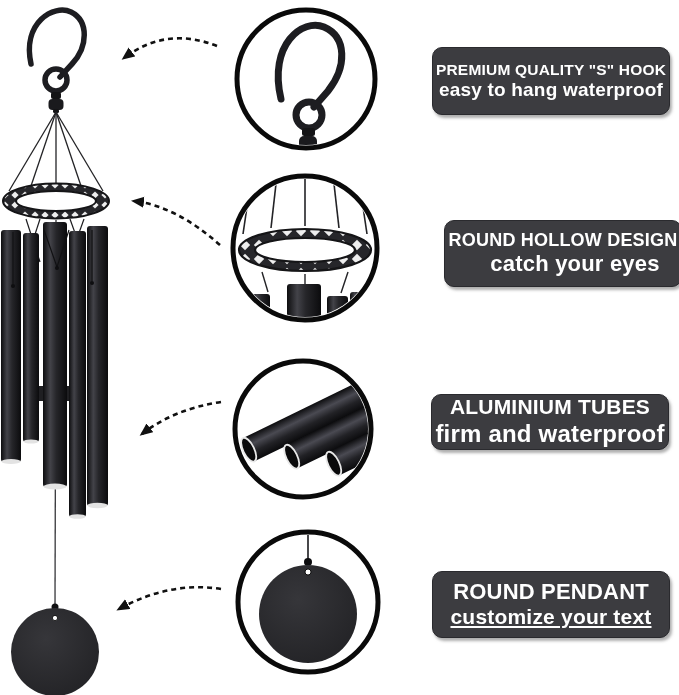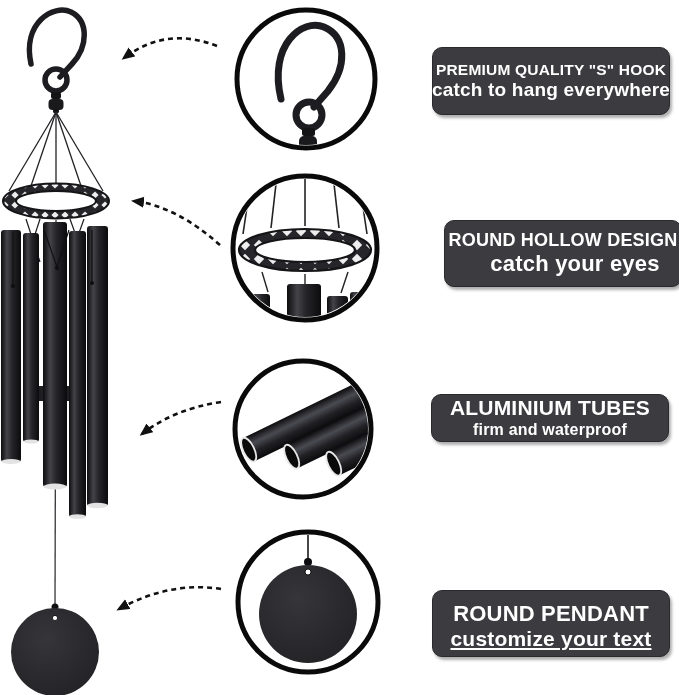--- a/index.html
+++ b/index.html
@@ -11,22 +11,22 @@
     background:#3c3c40;border:1px solid #2a2a2e;border-radius:10px;
     box-shadow:2px 3px 3px rgba(110,110,110,.55);
     color:#ffffff;display:flex;flex-direction:column;align-items:center;
     justify-content:center;text-align:center;font-weight:bold;line-height:1.18;
     padding:4px 6px;
   }
   .feature-label .t1{white-space:nowrap;letter-spacing:.2px;}
   .feature-label .t2{white-space:nowrap;letter-spacing:.2px;}
   #fl1{left:432px;top:47px;height:68px;}  #fl1 .t1{font-size:15.5px;} #fl1 .t2{font-size:19px;}
   #fl2{left:444px;top:220px;height:67px;} #fl2 .t1{font-size:18px;}   #fl2 .t2{font-size:22px;margin-left:24px;}
-  #fl3{left:431px;top:394px;height:48px;} #fl3 .t1{font-size:21px;}   #fl3 .t2{font-size:16px;}
-  #fl4{left:432px;top:590px;height:67px;justify-content:flex-end;} #fl4 .t1{font-size:22px;}   #fl4 .t2{font-size:21px;text-decoration:underline;}
+  #fl3{left:431px;top:394px;height:56px;} #fl3 .t1{font-size:21px;}   #fl3 .t2{font-size:24px;}
+  #fl4{left:432px;top:571px;height:67px;} #fl4 .t1{font-size:22px;}   #fl4 .t2{font-size:21px;text-decoration:underline;}
 </style>
 </head>
 <body>
 
 <svg class="stage" width="679" height="695" viewBox="0 0 679 695" xmlns="http://www.w3.org/2000/svg">
   <defs>
     <linearGradient id="tubeGradX" x1="0" y1="0" x2="1" y2="0">
       <stop offset="0" stop-color="#0d0d0f"></stop>
       <stop offset="0.3" stop-color="#434349"></stop>
       <stop offset="0.55" stop-color="#26262a"></stop>
@@ -207,21 +207,21 @@
   <g fill="none" stroke="#111111" stroke-width="2.6" stroke-dasharray="5 4">
     <path d="M 217 46 Q 166 26 124 58" marker-end="url(#ah)"></path>
     <path d="M 220 245 Q 176 206 134 201" marker-end="url(#ah)"></path>
     <path d="M 221 402 Q 174 409 142 434" marker-end="url(#ah)"></path>
     <path d="M 221 589 Q 170 581 119 609" marker-end="url(#ah)"></path>
   </g>
 </svg>
 
 <div id="fl1" class="feature-label">
   <span class="t1">PREMIUM QUALITY "S" HOOK</span>
-  <span class="t2">catch to hang everywhere</span>
+  <span class="t2">easy to hang waterproof</span>
 </div>
 <div id="fl2" class="feature-label">
   <span class="t1">ROUND HOLLOW DESIGN</span>
   <span class="t2">catch your eyes</span>
 </div>
 <div id="fl3" class="feature-label">
   <span class="t1">ALUMINIUM TUBES</span>
   <span class="t2">firm and waterproof</span>
 </div>
 <div id="fl4" class="feature-label">

